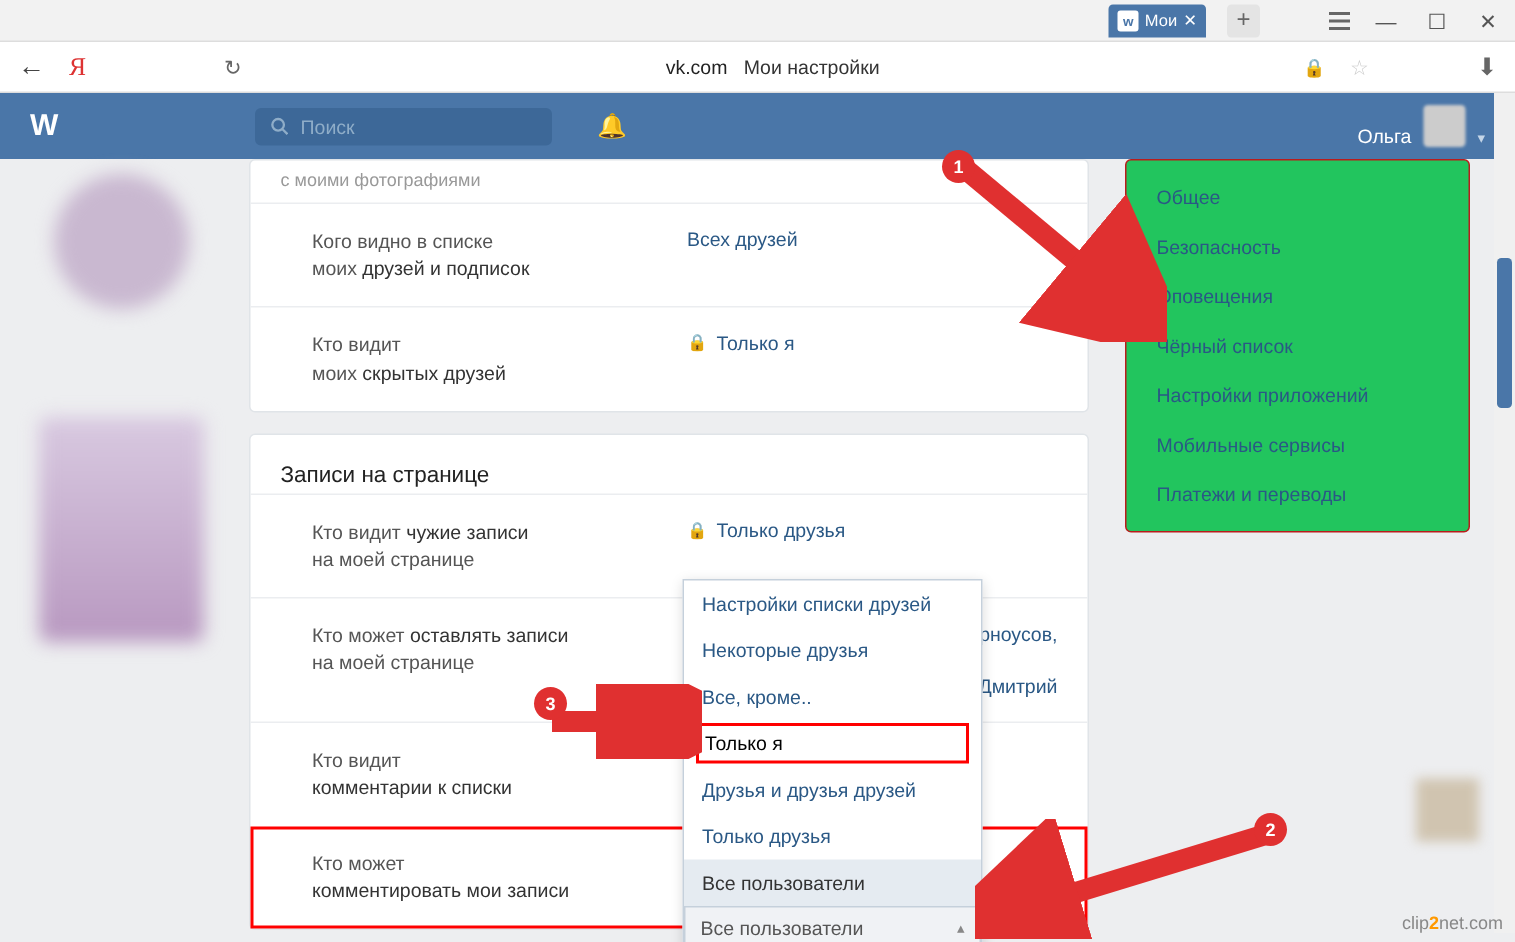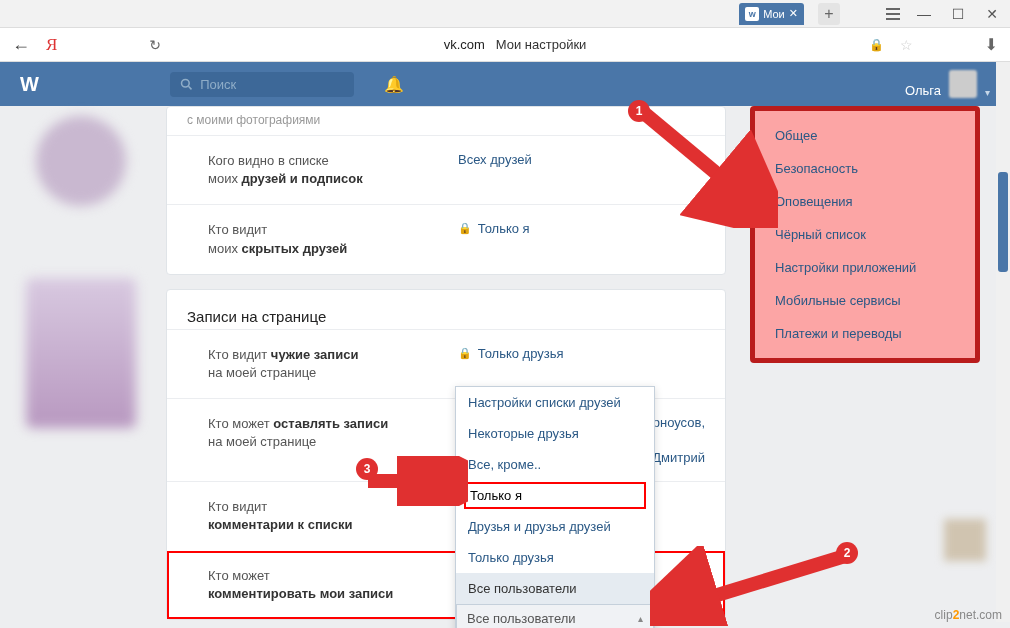--- a/index.html
+++ b/index.html
@@ -22,21 +22,21 @@
   .reload { color:#666; font-size:14px; }
   .url-area { flex:1; text-align:center; font-size:13px; color:#333; }
   .url-area .domain { color:#222; }
   .lock-ico { color:#999; font-size:12px; }
   .star-ico { color:#ccc; font-size:14px; }
   .dl-ico { color:#666; font-size:16px; }
 
   
   .vk-header { background:#4a76a8; height:44px; display:flex; align-items:center; padding:0 20px; color:#fff; }
   .vk-logo { font-weight:bold; font-size:20px; letter-spacing:-1px; width:150px; }
-  .search-box { background:#3d6898; border-radius:4px; display:flex; align-items:center; padding:5px 10px; width:184px; gap:8px; }
+  .search-box { background:#3d6898; border-radius:4px; display:flex; align-items:center; padding:5px 10px; width:198px; gap:8px; }
   .search-box svg { width:14px; height:14px; fill:#8fadc8; }
   .search-input { background:transparent; border:none; outline:none; color:#fff; font-size:13px; width:100%; }
   .search-input::placeholder { color:#8fadc8; }
   .bell { margin-left:30px; color:#8fadc8; font-size:16px; }
   .spacer { flex:1; }
   .user-area { display:flex; align-items:flex-end; gap:8px; font-size:13px; }
   .avatar-sm { width:28px; height:28px; background:#ccc; border-radius:3px; filter:blur(1px); }
   .chev-down { font-size:10px; color:#c5d6e8; }
 
   
@@ -44,38 +44,38 @@
   .leftcol { width:150px; padding-top:10px; }
   .blur-pic { background:#c9b8d0; border-radius:6px; margin-bottom:12px; filter:blur(6px); }
   .bp1 { width:90px; height:90px; border-radius:50%; margin-left:20px; }
   .bp2 { width:110px; height:150px; margin-left:10px; background:linear-gradient(#d8c9e0,#b898c0); }
 
   .maincol { flex:1; max-width:560px; }
   .card { background:#fff; border:1px solid #e0e4e8; border-radius:4px; margin-bottom:14px; }
   .row { display:flex; align-items:flex-start; padding:16px 20px; border-top:1px solid #ebedf0; }
   .row:first-child { border-top:none; }
   .row-label { width:250px; font-size:13px; color:#555; line-height:1.4;margin-left:21px; }
-  .row-label b { color:#333; font-weight:700; }
+  .row-label b { color:#333; font-weight:400; }
   .row-value { font-size:13px; color:#2a5885; display:flex; align-items:center; gap:6px; flex:1; }
   .row-value .lock { color:#9eacba; font-size:11px; }
   .section-title { padding:18px 20px 4px; font-size:15px; color:#222; font-weight:500; }
 
   .highlight-red { border:2px solid #f00; }
   .row-highlight { padding:14px 18px; }
 
   
   .dropdown { position:absolute; left:455px; top:280px; width:200px; background:#fff; border:1px solid #c5d0db; box-shadow:0 2px 8px rgba(0,0,0,0.15); font-size:13px; z-index:10; }
   .dd-item { padding:8px 12px; color:#2a5885; cursor:pointer; }
   .dd-item.sel { background:#e5ebf1; color:#333; }
   .dd-box { border:2px solid #f00; margin:2px 8px; padding:4px 4px; }
   .dd-current { background:#f0f2f5; border:1px solid #c5d0db; padding:6px 10px; display:flex; justify-content:space-between; align-items:center; color:#555; }
 
   
   .sidecol { width:230px; margin-left:24px; }
-  .sidecard { background:#fca5a5; border:5px solid #b91c1c; border-radius:4px; padding:8px 0; }
+  .sidecard { background:#22c55e; border:1px solid #b91c1c; border-radius:4px; padding:8px 0; }
   .side-item { padding:9px 20px; font-size:13px; color:#2a5885; cursor:pointer; }
   .side-item.active { color:#222; font-weight:600; border-left:3px solid #5181b8; padding-left:17px; background:#f5f7fa; }
 
   
   .arrow { position:absolute; z-index:20; }
   .callout { position:absolute; width:22px; height:22px; border-radius:50%; background:#e03030; color:#fff; font-size:12px; display:flex; align-items:center; justify-content:center; font-weight:bold; z-index:22; }
 
   .watermark { position:absolute; right:8px; bottom:6px; font-size:12px; color:#888; z-index:30; }
   .watermark b { color:#f90; }
 

